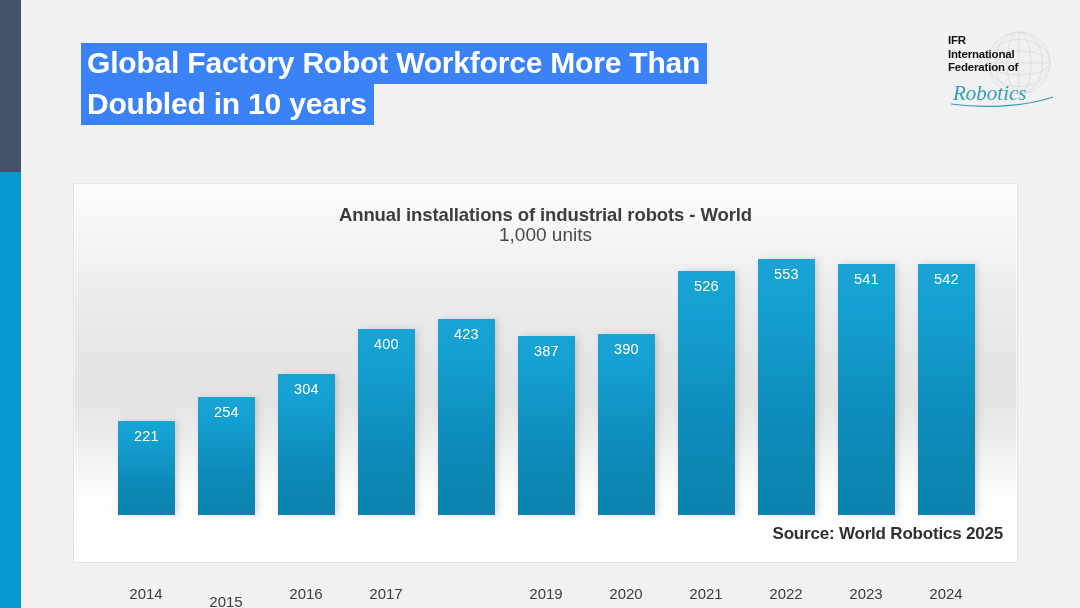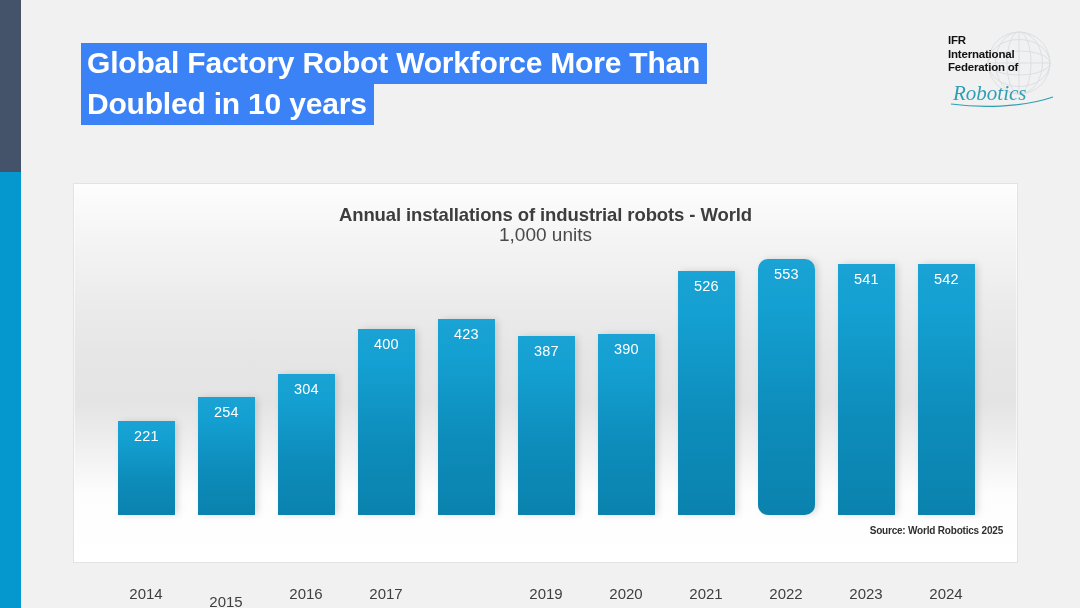--- a/index.html
+++ b/index.html
@@ -172,23 +172,23 @@
     top: 339px;
     width: 78px;
     text-align: center;
     color: #3f3f3f;
     font-size: 15px;
   }
 
   #source-note {
     position: absolute;
     right: 14px;
-    bottom: 26px;
+    bottom: 18px;
     color: #2f2f2f;
-    font-size: 10px;
+    font-size: 17px;
     font-weight: bold;
     letter-spacing: -0.2px;
   }
 </style>
 </head>
 <body>
 
 <div id="slide">
 
   <div class="rail rail-top"></div>
@@ -270,21 +270,21 @@
           </div>
         </div>
         <div class="x-label" style="left: 480px; width: 80px;">2020</div>
         <div class="bar-col" style="left: 560px; width: 80px;">
           <div class="bar" style="height: 244px; left: 12px;">
             <div class="bar-value">526</div>
           </div>
         </div>
         <div class="x-label" style="left: 560px; width: 80px;">2021</div>
         <div class="bar-col" style="left: 640px; width: 80px;">
-          <div class="bar" style="height: 256px; left: 12px; border-radius: 10px;">
+          <div class="bar" style="height: 256px; left: 12px;">
             <div class="bar-value">553</div>
           </div>
         </div>
         <div class="x-label" style="left: 640px; width: 80px;">2022</div>
         <div class="bar-col" style="left: 720px; width: 80px;">
           <div class="bar" style="height: 251px; left: 12px;">
             <div class="bar-value">541</div>
           </div>
         </div>
         <div class="x-label" style="left: 720px; width: 80px;">2023</div>

